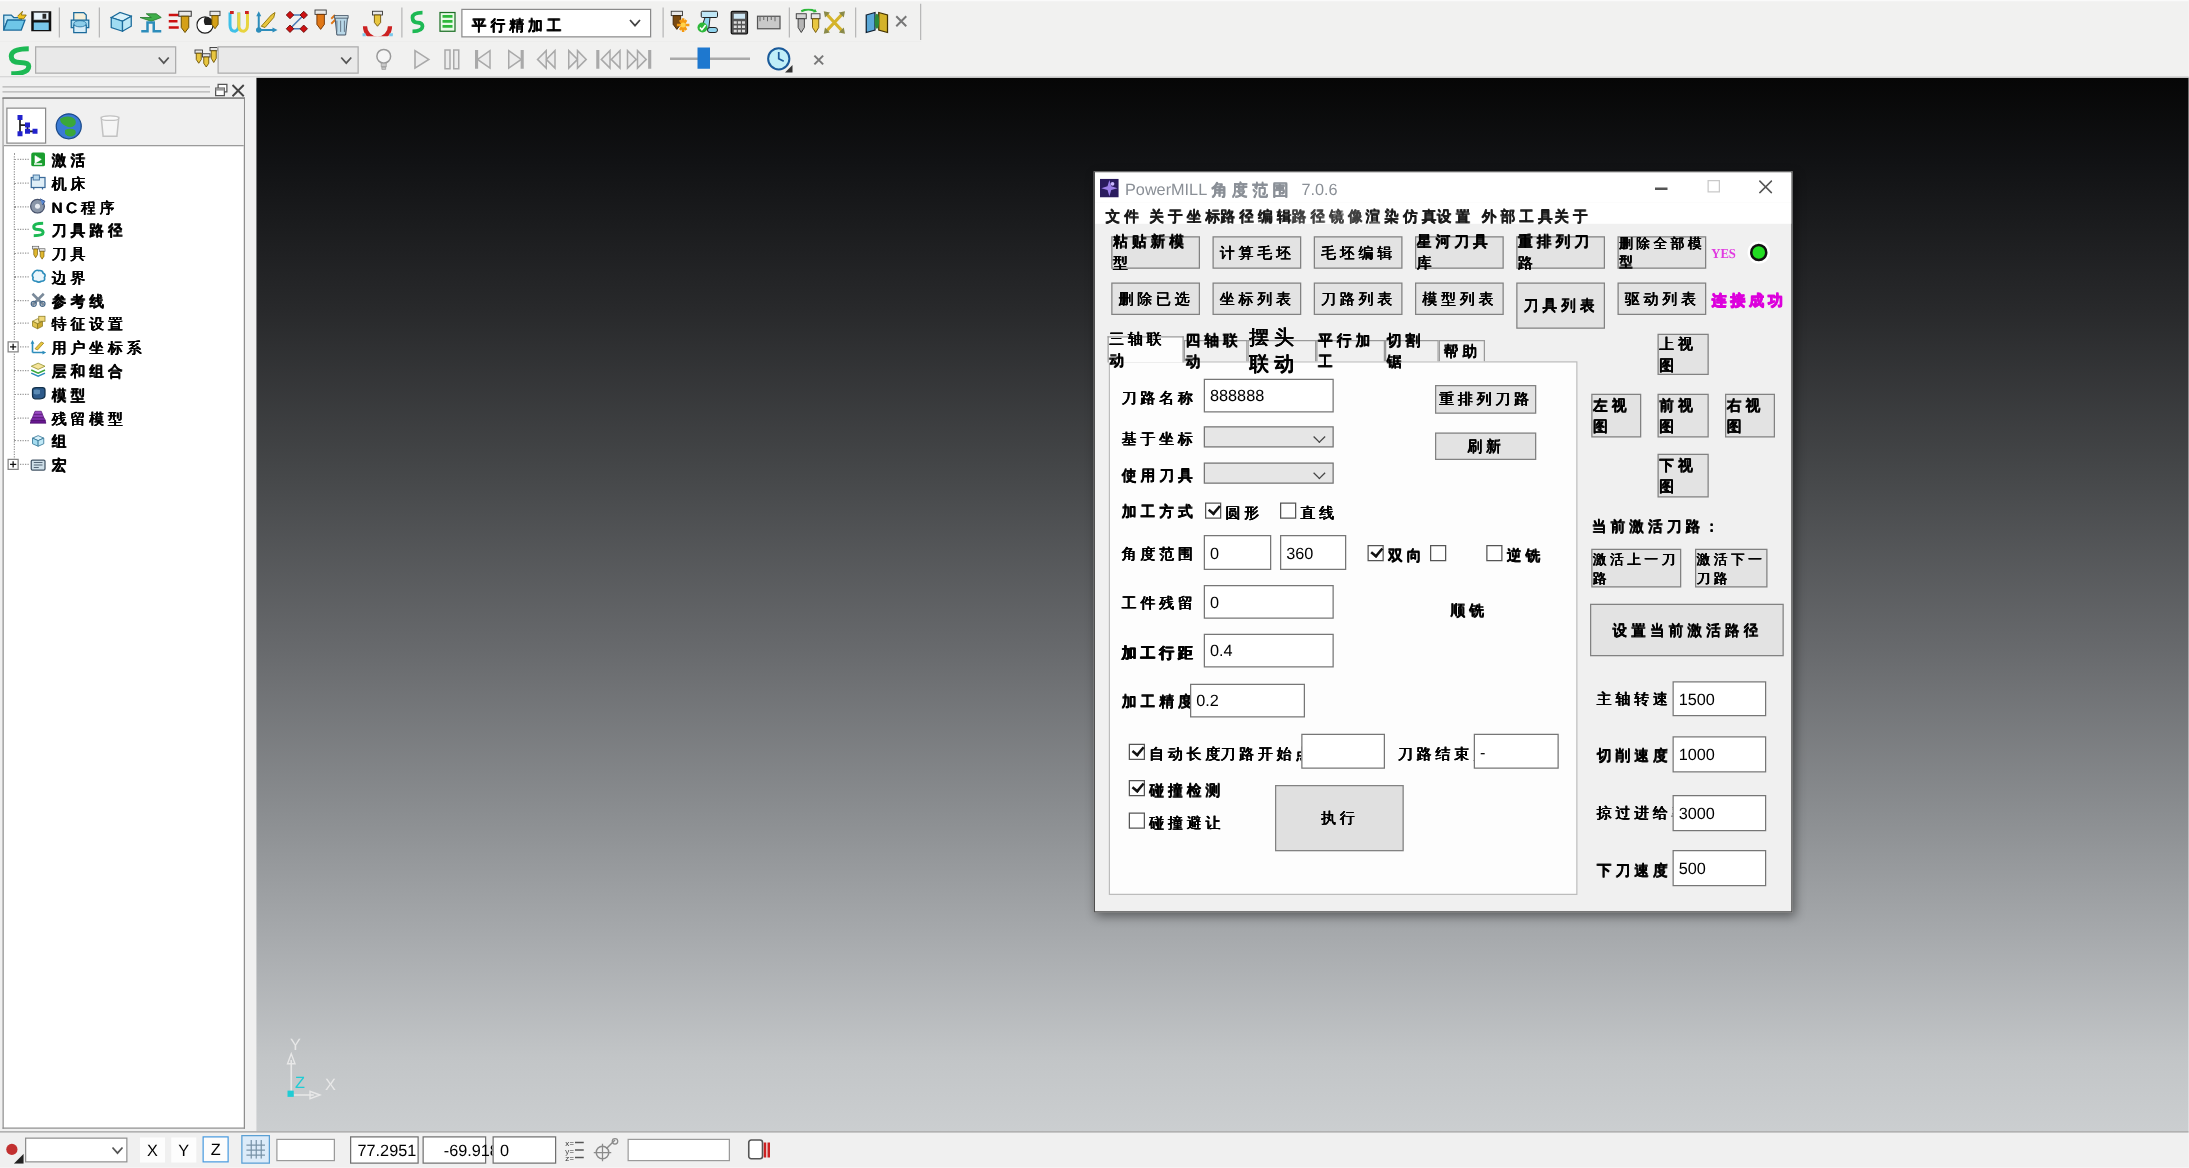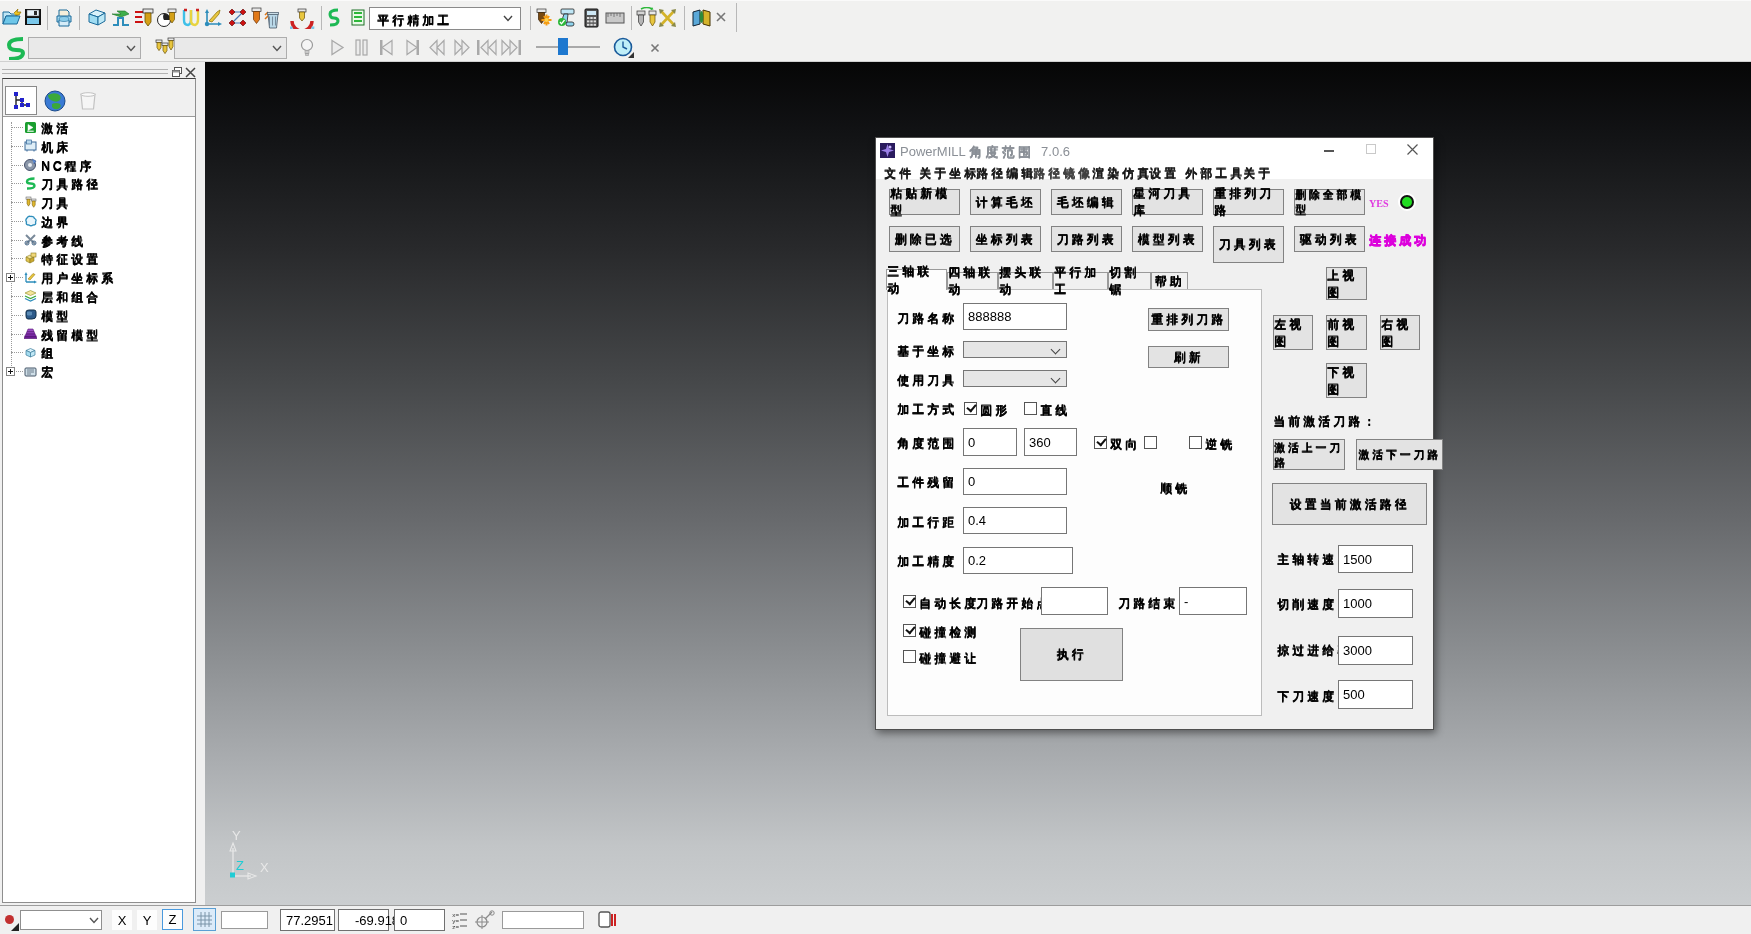--- a/index.html
+++ b/index.html
@@ -427,21 +427,21 @@
     <div class="btn cn" style="left:94px;top:88px;width:71px;height:26px;">坐标列表</div>
     <div class="btn cn" style="left:175px;top:88px;width:71px;height:26px;">刀路列表</div>
     <div class="btn cn" style="left:256px;top:88px;width:71px;height:26px;">模型列表</div>
     <div class="btn cn" style="left:337px;top:88px;width:71px;height:37px;">刀具列表</div>
     <div class="btn cn" style="left:418px;top:88px;width:71px;height:26px;">驱动列表</div>
     <div class="lbl mag cn" style="left:493px;top:94px;font-weight:bold;">连接成功</div>
 
     <div class="abs" style="left:11px;top:151px;width:375px;height:427px;background:#fdfdfd;border:1px solid #bcbcbc;"></div>
     <div class="abs cn" style="left:10px;top:131px;width:61px;height:21px;background:#fdfdfd;border:1px solid #9a9a9a;border-bottom:none;font-size:12px;display:flex;align-items:center;justify-content:center;z-index:2;">三轴联动</div>
     <div class="abs cn" style="left:71px;top:134px;width:51px;height:17px;background:#f0f0f0;border:1px solid #9a9a9a;border-bottom:none;font-size:12px;display:flex;align-items:center;justify-content:center;">四轴联动</div>
-    <div class="abs cn" style="left:122px;top:134px;width:55px;height:17px;background:#f0f0f0;border:1px solid #9a9a9a;border-bottom:none;font-size:12px;display:flex;align-items:center;justify-content:center;">摆头联动</div>
+    <div class="abs cn" style="left:122px;top:134px;width:55px;height:17px;background:#f0f0f0;border:1px solid #9a9a9a;border-bottom:none;font-size:16px;display:flex;align-items:center;justify-content:center;">摆头联动</div>
     <div class="abs cn" style="left:177px;top:134px;width:55px;height:17px;background:#f0f0f0;border:1px solid #9a9a9a;border-bottom:none;font-size:12px;display:flex;align-items:center;justify-content:center;">平行加工</div>
     <div class="abs cn" style="left:232px;top:134px;width:43px;height:17px;background:#f0f0f0;border:1px solid #9a9a9a;border-bottom:none;font-size:12px;display:flex;align-items:center;justify-content:center;">切割锯</div>
     <div class="abs cn" style="left:275px;top:134px;width:37px;height:17px;background:#f0f0f0;border:1px solid #9a9a9a;border-bottom:none;font-size:12px;display:flex;align-items:center;justify-content:center;">帮助</div>
 
     <div class="lbl cn" style="left:21px;top:172px;">刀路名称</div>
     <div class="tbx" style="left:87px;top:165px;width:104px;height:27px;">888888</div>
     <div class="btn cn" style="left:272px;top:170px;width:81px;height:23px;">重排列刀路</div>
     <div class="lbl cn" style="left:21px;top:205px;">基于坐标</div>
     <div class="cmb" style="left:87px;top:203px;width:104px;height:17px;"></div>
     <div class="btn cn" style="left:272px;top:208px;width:81px;height:22px;">刷新</div>
@@ -456,44 +456,44 @@
     <div class="tbx" style="left:87px;top:290px;width:54px;height:28px;">0</div>
     <div class="tbx" style="left:148px;top:290px;width:53px;height:28px;">360</div>
     <div class="ck c" style="left:218px;top:298px;"></div>
       <div class="lbl cn" style="left:234px;top:298px;">双向</div>
     <div class="ck" style="left:268px;top:298px;"></div>
       <div class="lbl cn" style="left:284px;top:298px;margin-top:44px;">顺铣</div>
     <div class="ck" style="left:313px;top:298px;"></div>
       <div class="lbl cn" style="left:329px;top:298px;">逆铣</div>
     <div class="lbl cn" style="left:21px;top:336px;">工件残留</div>
     <div class="tbx" style="left:87px;top:330px;width:104px;height:27px;">0</div>
-    <div class="lbl cn" style="left:21px;top:376px;">加工行距</div>
+    <div class="lbl cn" style="left:21px;top:376px;font-weight:bold;">加工行距</div>
     <div class="tbx" style="left:87px;top:369px;width:104px;height:27px;">0.4</div>
     <div class="lbl cn" style="left:21px;top:415px;">加工精度</div>
-    <div class="tbx" style="left:87px;top:409px;width:110px;height:27px;">0.2</div>
+    <div class="tbx" style="left:76px;top:409px;width:92px;height:27px;">0.2</div>
     <div class="ck c" style="left:27px;top:457px;"></div>
       <div class="lbl cn" style="left:43px;top:457px;">自动长度</div>
     <div class="lbl cn" style="left:100px;top:457px;">刀路开始点</div>
     <div class="tbx" style="left:165px;top:449px;width:67px;height:28px;"></div>
     <div class="lbl cn" style="left:242px;top:457px;">刀路结束点</div>
     <div class="tbx" style="left:303px;top:449px;width:68px;height:28px;">-</div>
     <div class="ck c" style="left:27px;top:486px;"></div>
       <div class="lbl cn" style="left:43px;top:486px;">碰撞检测</div>
     <div class="ck" style="left:27px;top:512px;"></div>
       <div class="lbl cn" style="left:43px;top:512px;">碰撞避让</div>
     <div class="btn cn" style="left:144px;top:490px;width:103px;height:53px;background:#e0e0e0;">执行</div>
 
     <div class="btn cn" style="left:450px;top:129px;width:41px;height:33px;">上视图</div>
     <div class="btn cn" style="left:397px;top:177px;width:40px;height:35px;">左视图</div>
     <div class="btn cn" style="left:450px;top:177px;width:41px;height:35px;">前视图</div>
     <div class="btn cn" style="left:504px;top:177px;width:40px;height:35px;">右视图</div>
     <div class="btn cn" style="left:450px;top:225px;width:41px;height:35px;">下视图</div>
     <div class="lbl cn" style="left:397px;top:275px;">当前激活刀路：</div>
     <div class="btn cn" style="left:397px;top:301px;width:72px;height:31px;font-size:11px;">激活上一刀路</div>
-    <div class="btn cn" style="left:480px;top:301px;width:87px;height:31px;font-size:11px;">激活下一刀路</div>
+    <div class="btn cn" style="left:480px;top:301px;width:58px;height:31px;font-size:11px;">激活下一刀路</div>
     <div class="btn cn" style="left:396px;top:345px;width:155px;height:42px;">设置当前激活路径</div>
     <div class="lbl cn" style="left:401px;top:413px;">主轴转速</div>
     <div class="tbx" style="left:462px;top:407px;width:75px;height:28px;">1500</div>
     <div class="lbl cn" style="left:401px;top:458px;">切削速度</div>
     <div class="tbx" style="left:462px;top:451px;width:75px;height:29px;">1000</div>
     <div class="lbl cn" style="left:401px;top:504px;">掠过进给率</div>
     <div class="tbx" style="left:462px;top:498px;width:75px;height:29px;">3000</div>
     <div class="lbl cn" style="left:401px;top:550px;">下刀速度</div>
     <div class="tbx" style="left:462px;top:542px;width:75px;height:29px;">500</div>
   </div>

